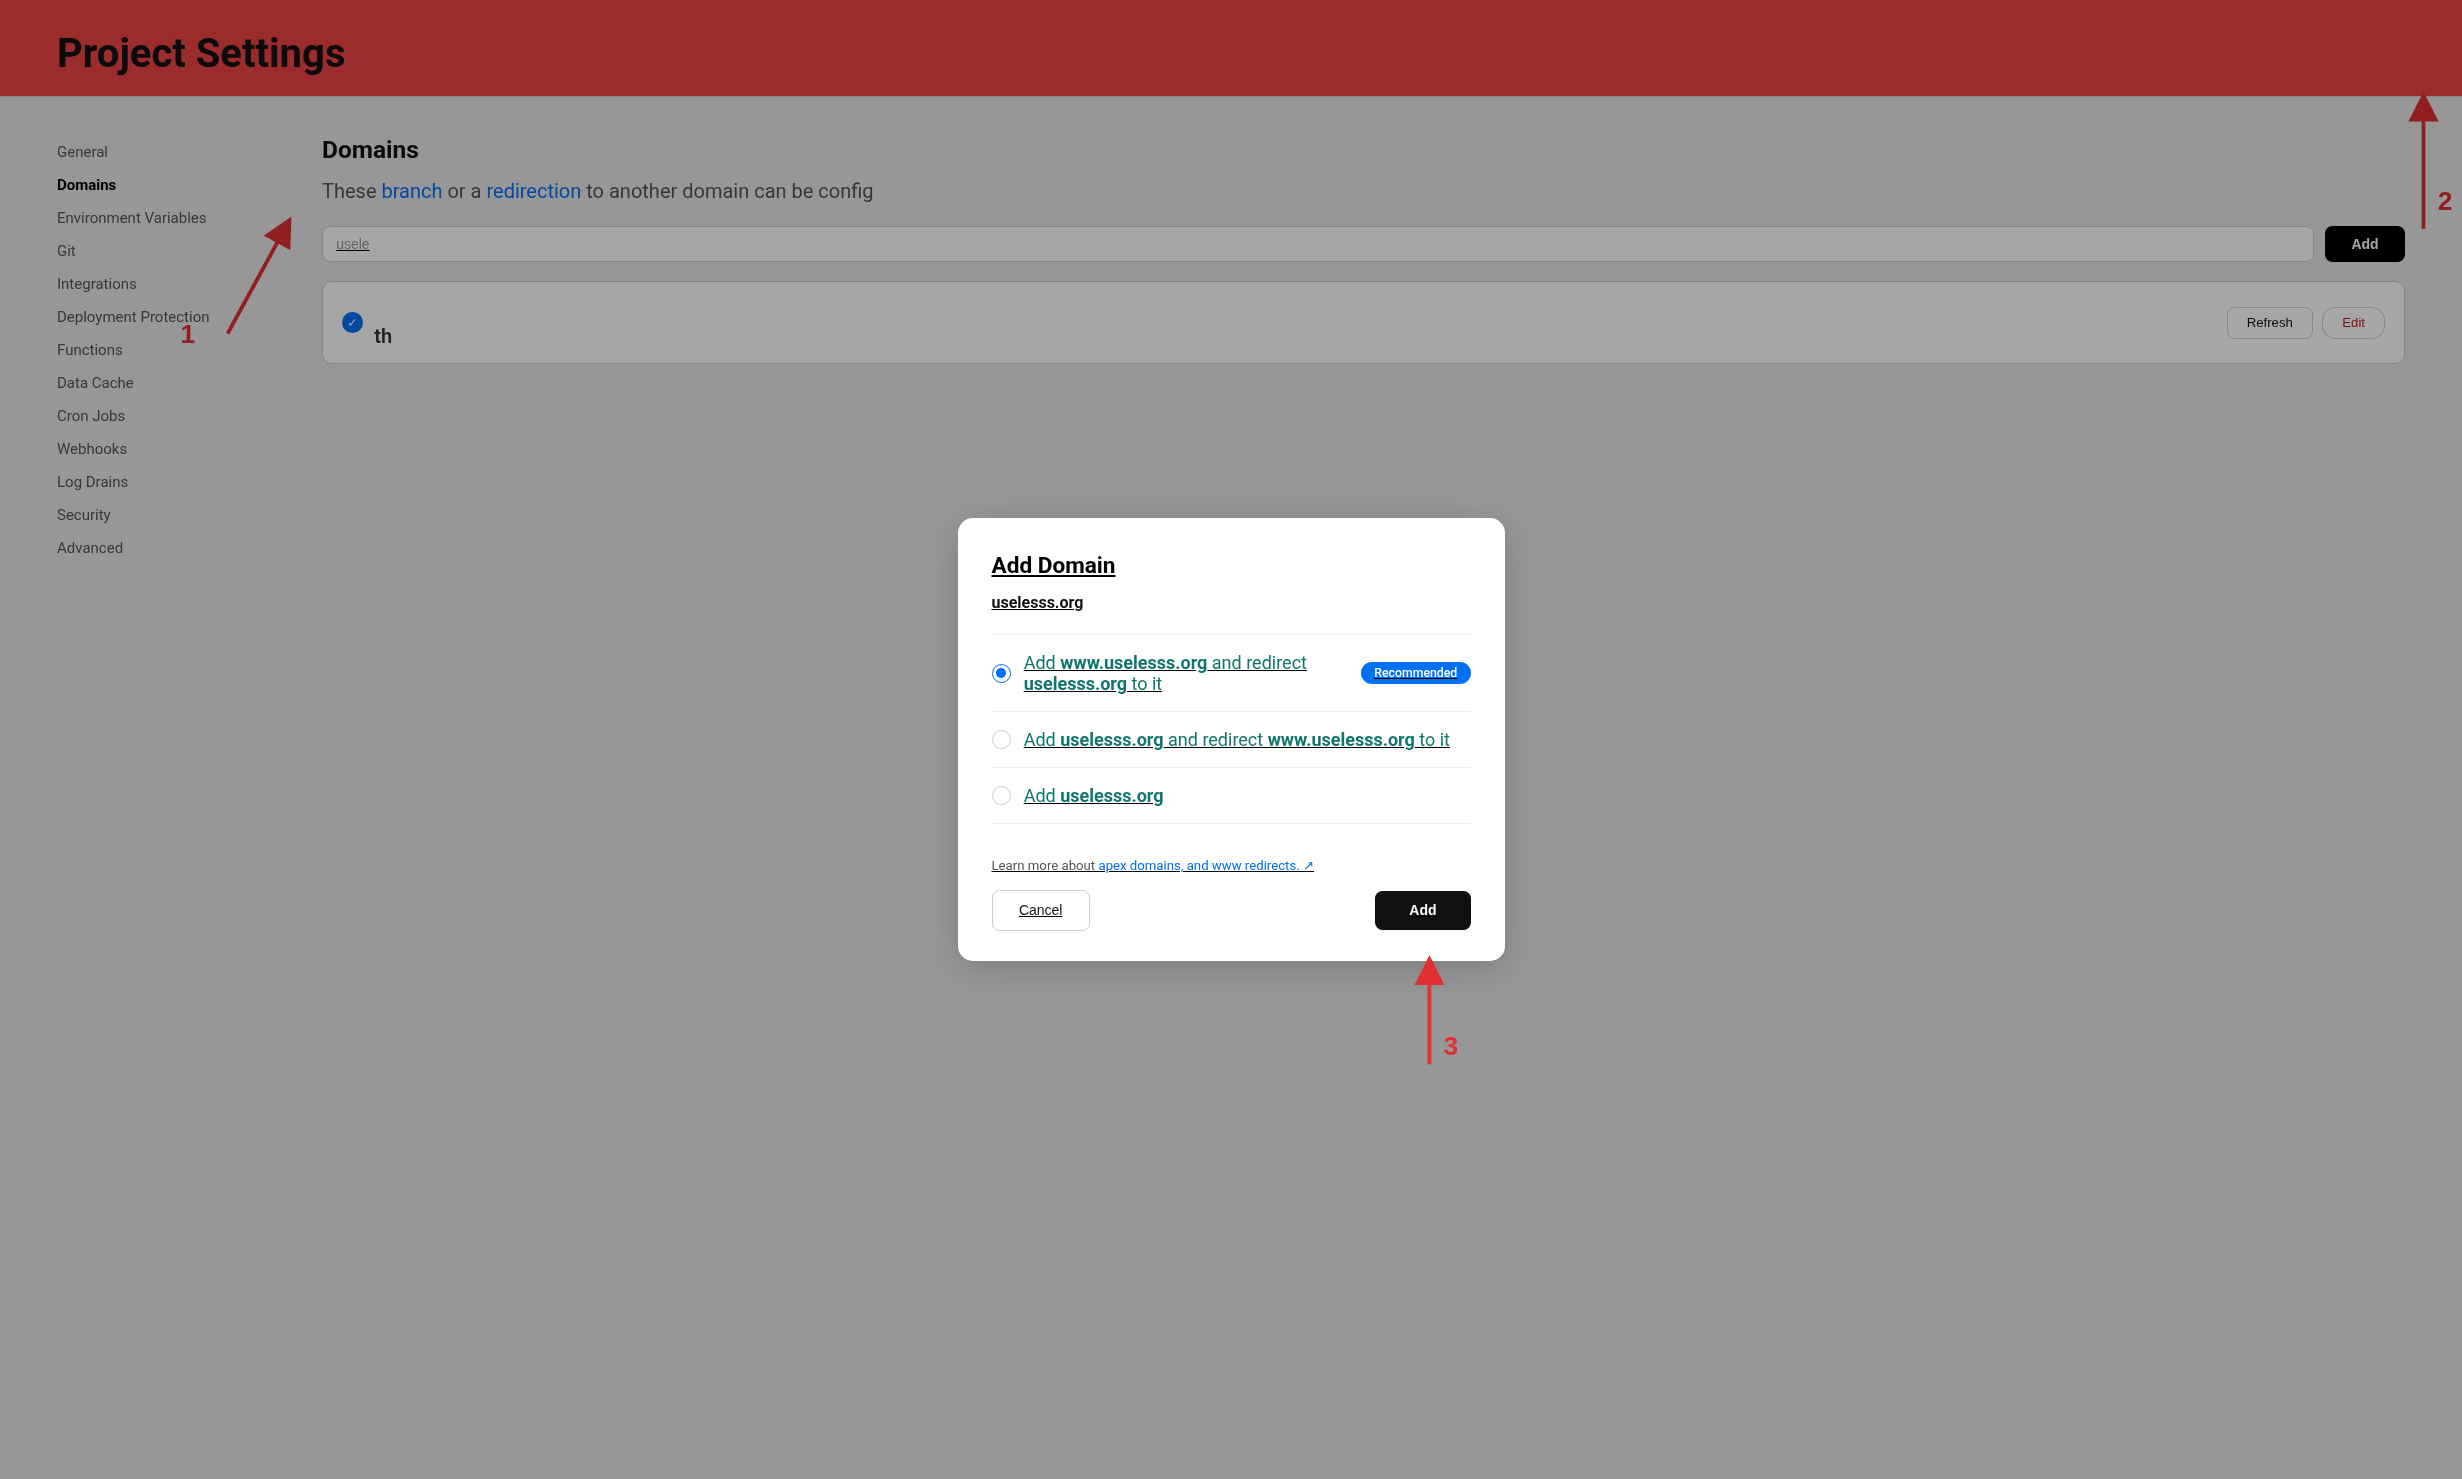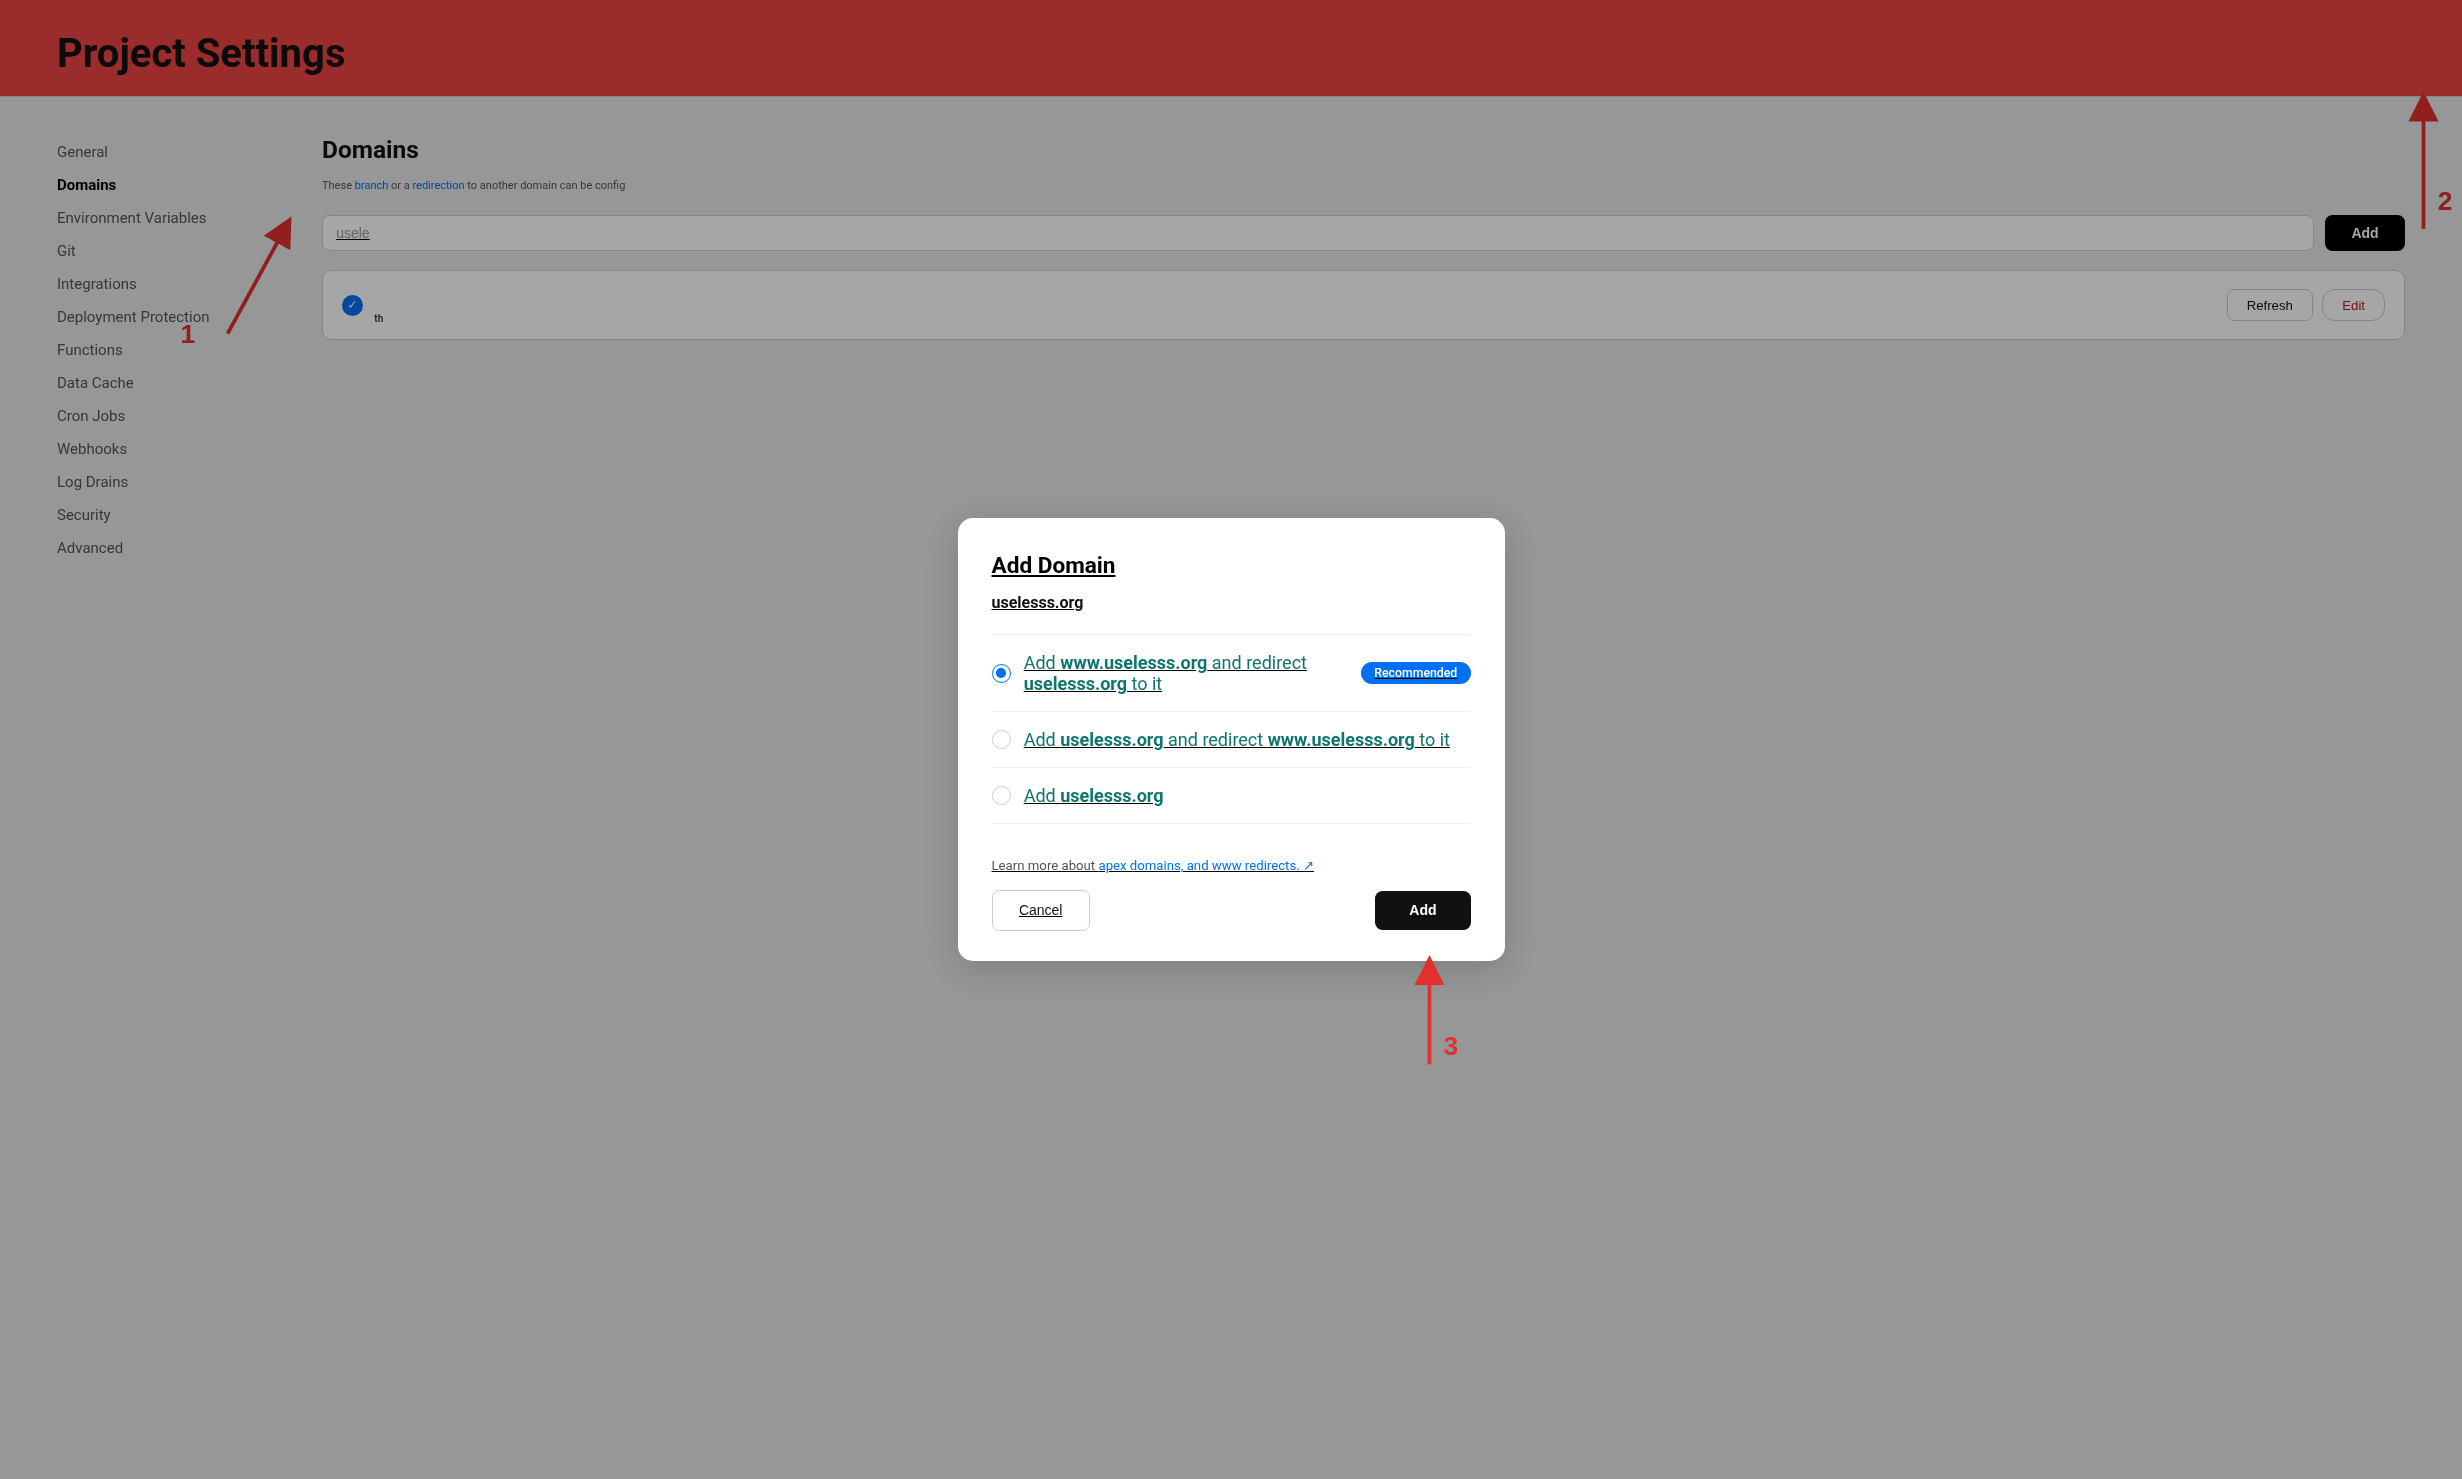--- a/index.html
+++ b/index.html
@@ -56,21 +56,21 @@
     }
 
     .section-title {
       font-size: 24.5px;
       font-weight: 700;
       color: #111;
       margin-bottom: 15px;
     }
 
     .section-desc {
-      font-size: 11px;
+      font-size: 20px;
       color: #555;
       margin-bottom: 22.6px;
     }
 
     .section-desc a {
       color: #0070f3;
       text-decoration: none;
     }
 
     .domain-input-row {
@@ -124,21 +124,21 @@
       border-radius: 50%;
       display: flex;
       align-items: center;
       justify-content: center;
       color: #fff;
       font-size: 12.3px;
     }
 
     .domain-name {
       font-weight: 600;
-      font-size: 10px;
+      font-size: 20px;
       color: #333;
       margin-top: 27px;
     }
 
     .domain-row-right {
       display: flex;
       gap: 9.4px;
     }
 
     .btn-secondary {

